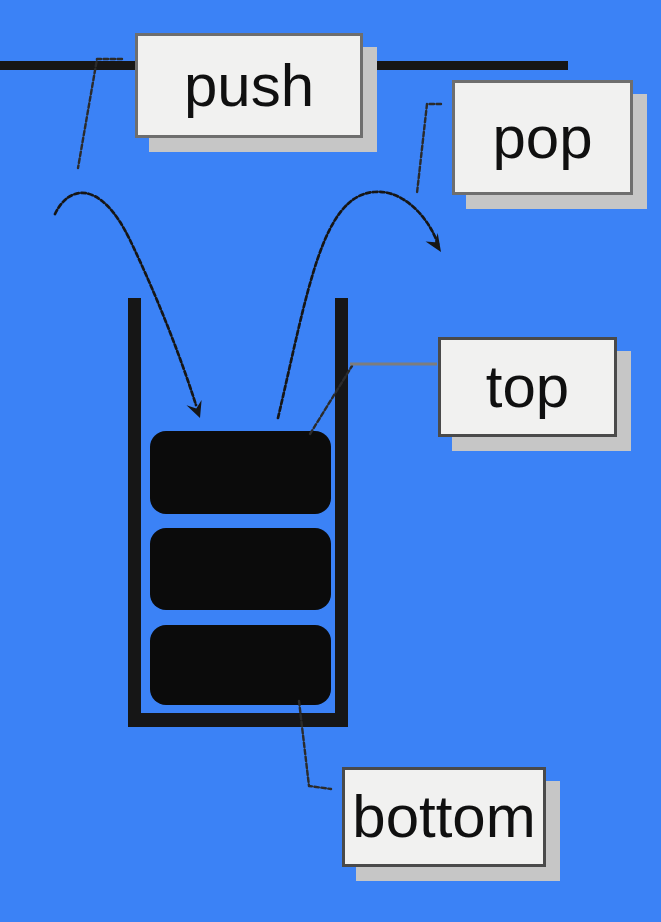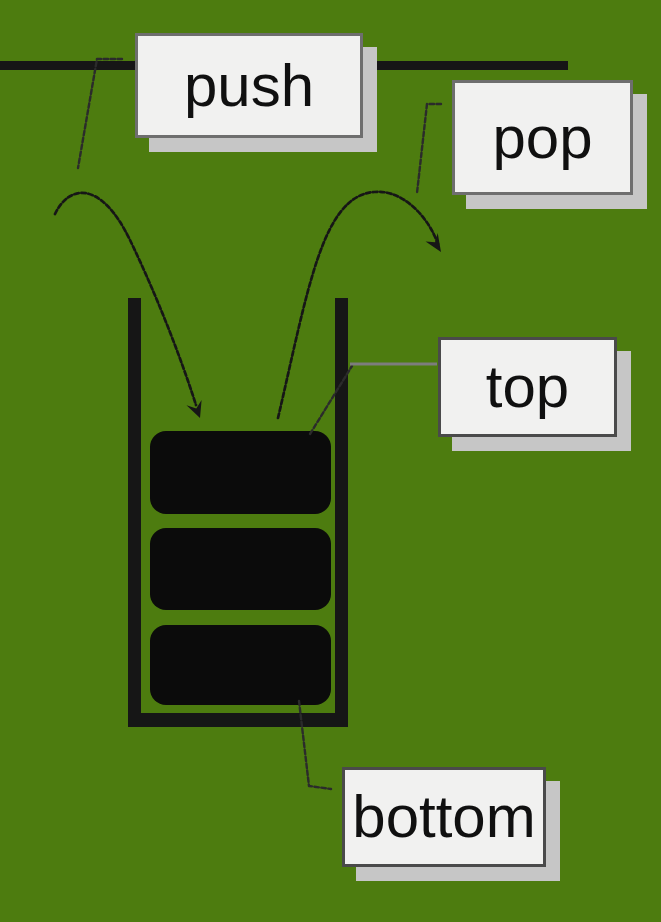--- a/index.html
+++ b/index.html
@@ -8,21 +8,21 @@
     --box-border: #6e6e6e;
     --box-border-dark: #4a4a4a;
     --box-shadow: #c6c6c6;
     --leader-gray: #7d7d7d;
   }
   html, body { margin: 0; padding: 0; background: #ffffff; }
   .canvas {
     position: relative;
     width: 661px;
     height: 922px;
-    background: #4d7c0f;
+    background: #3b82f6;
     overflow: hidden;
     font-family: "Liberation Sans", sans-serif;
   }
   .diagram-svg { position: absolute; left: 0; top: 0; z-index: 1; }
 
   .ink-fill { fill: var(--ink, #161616); }
   .item-fill { fill: #0b0b0b; }
   .arc {
     fill: none;
     stroke: var(--ink, #161616);

